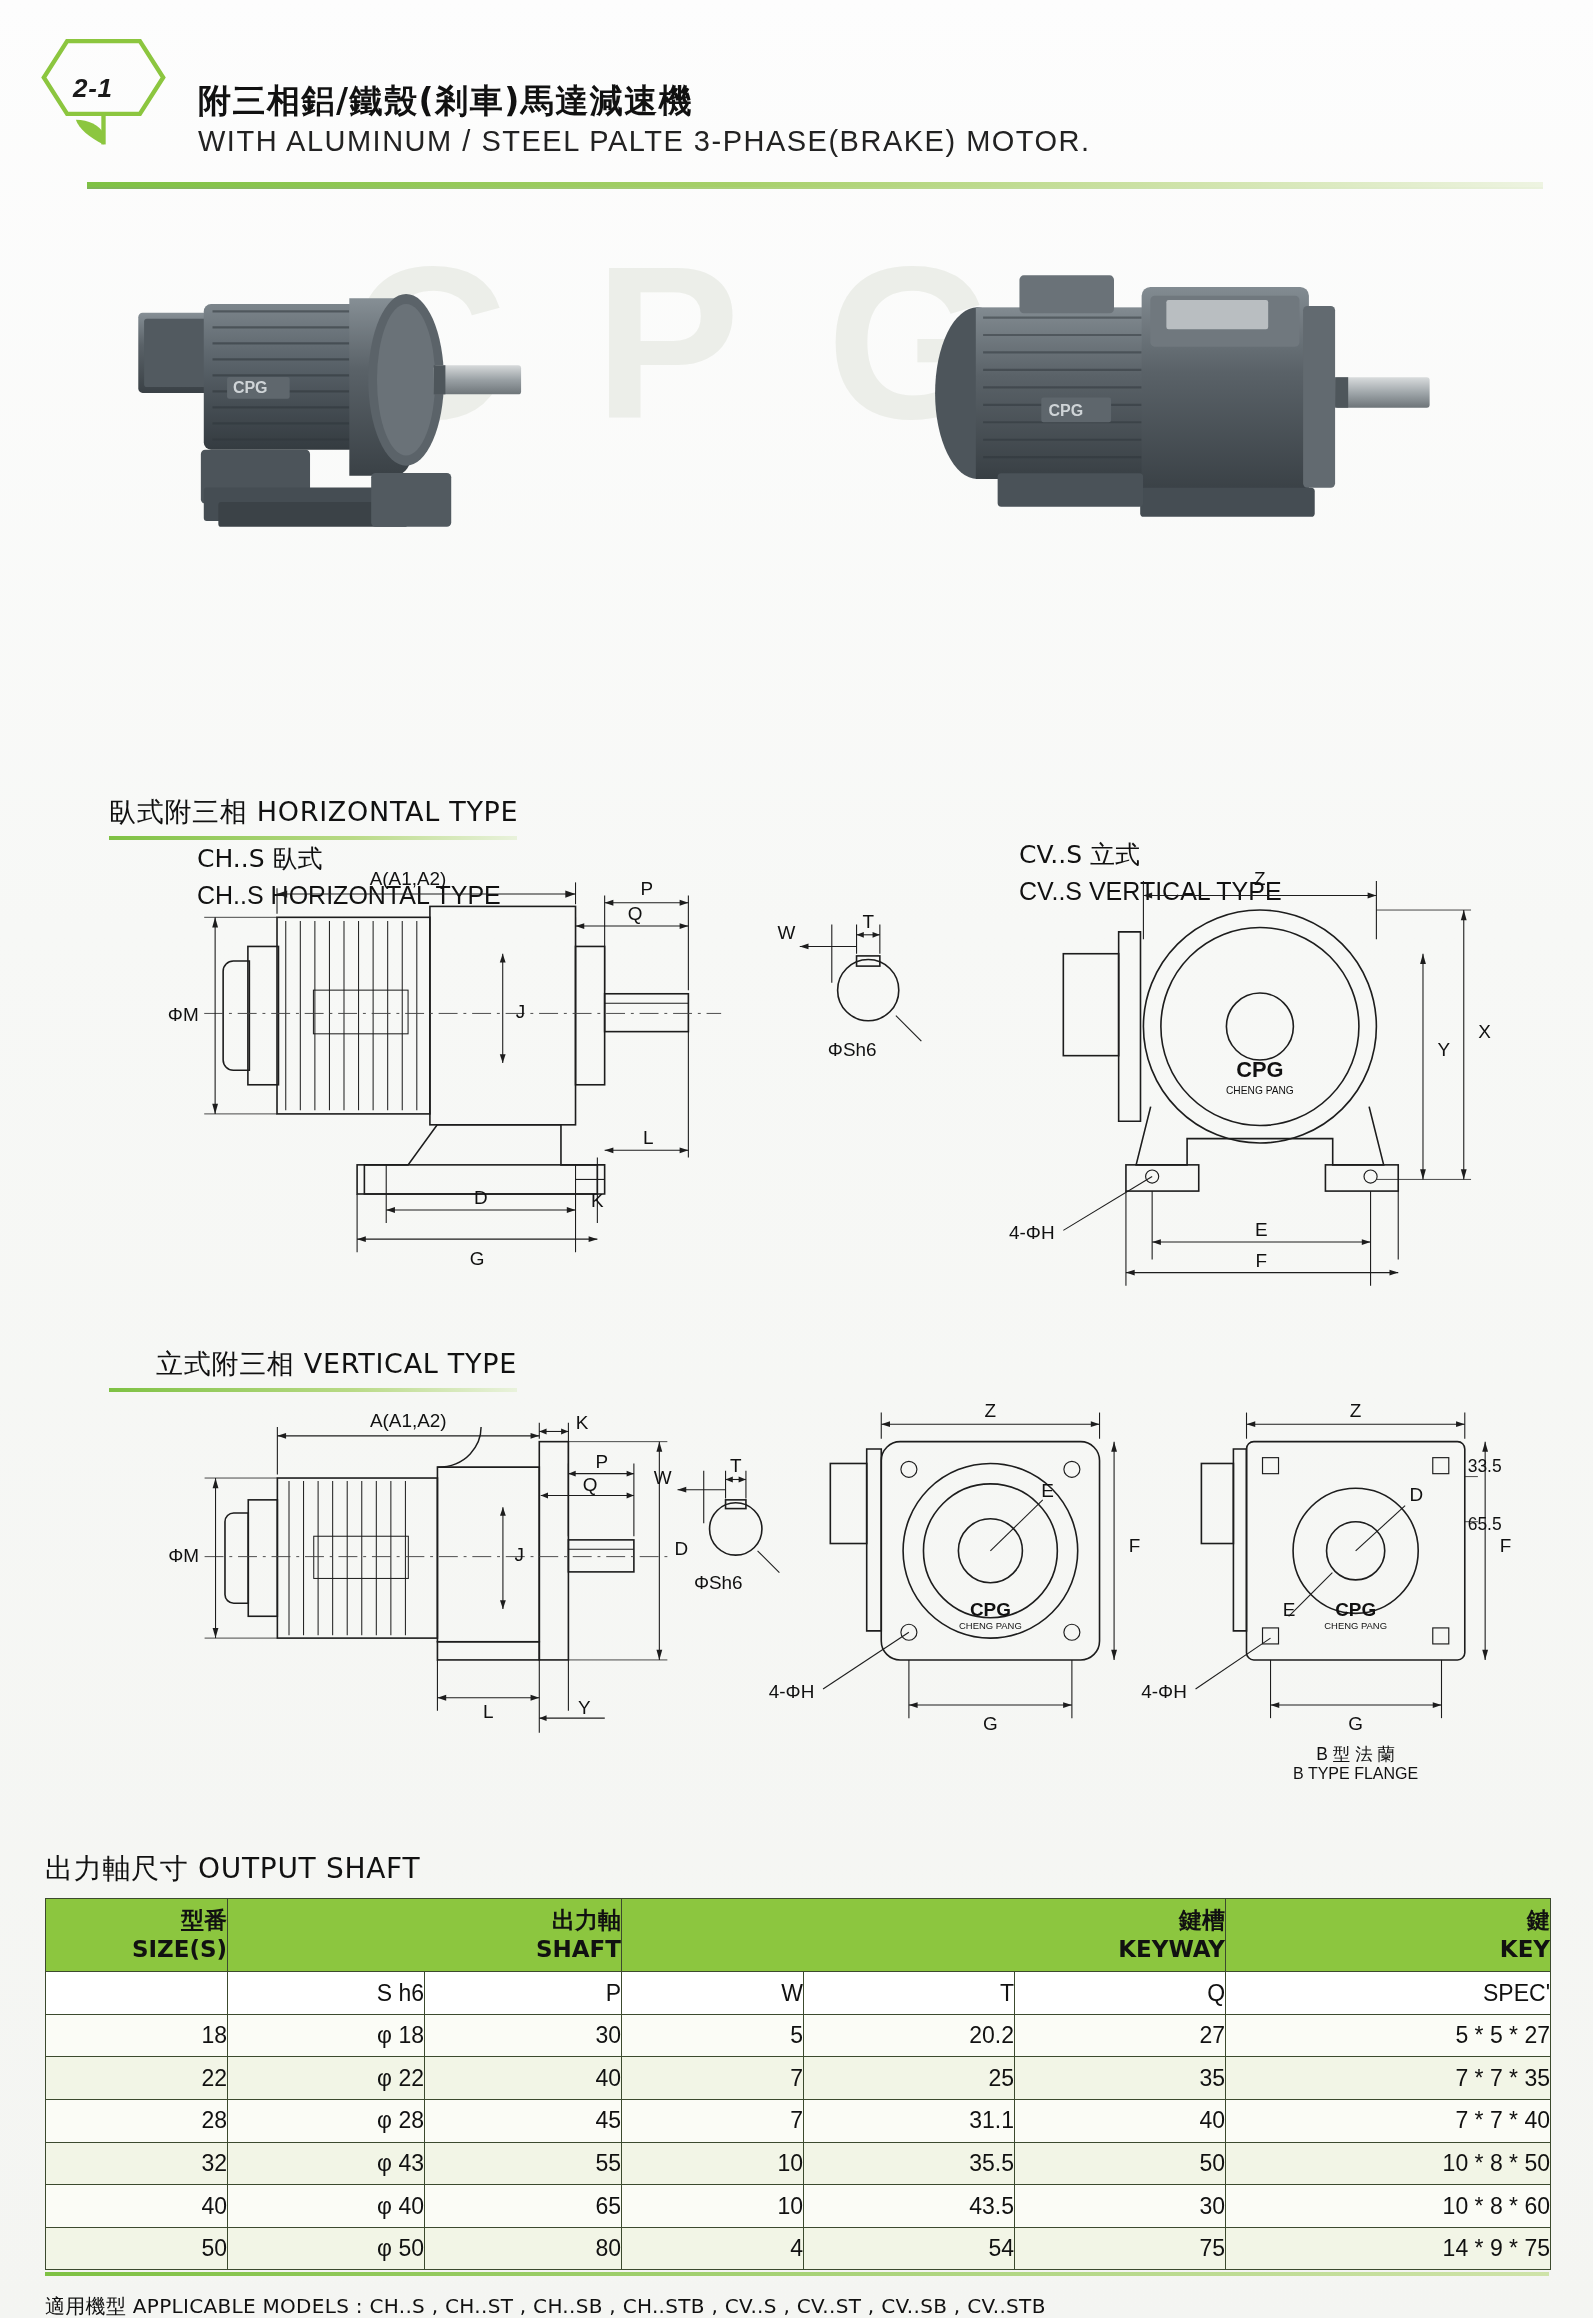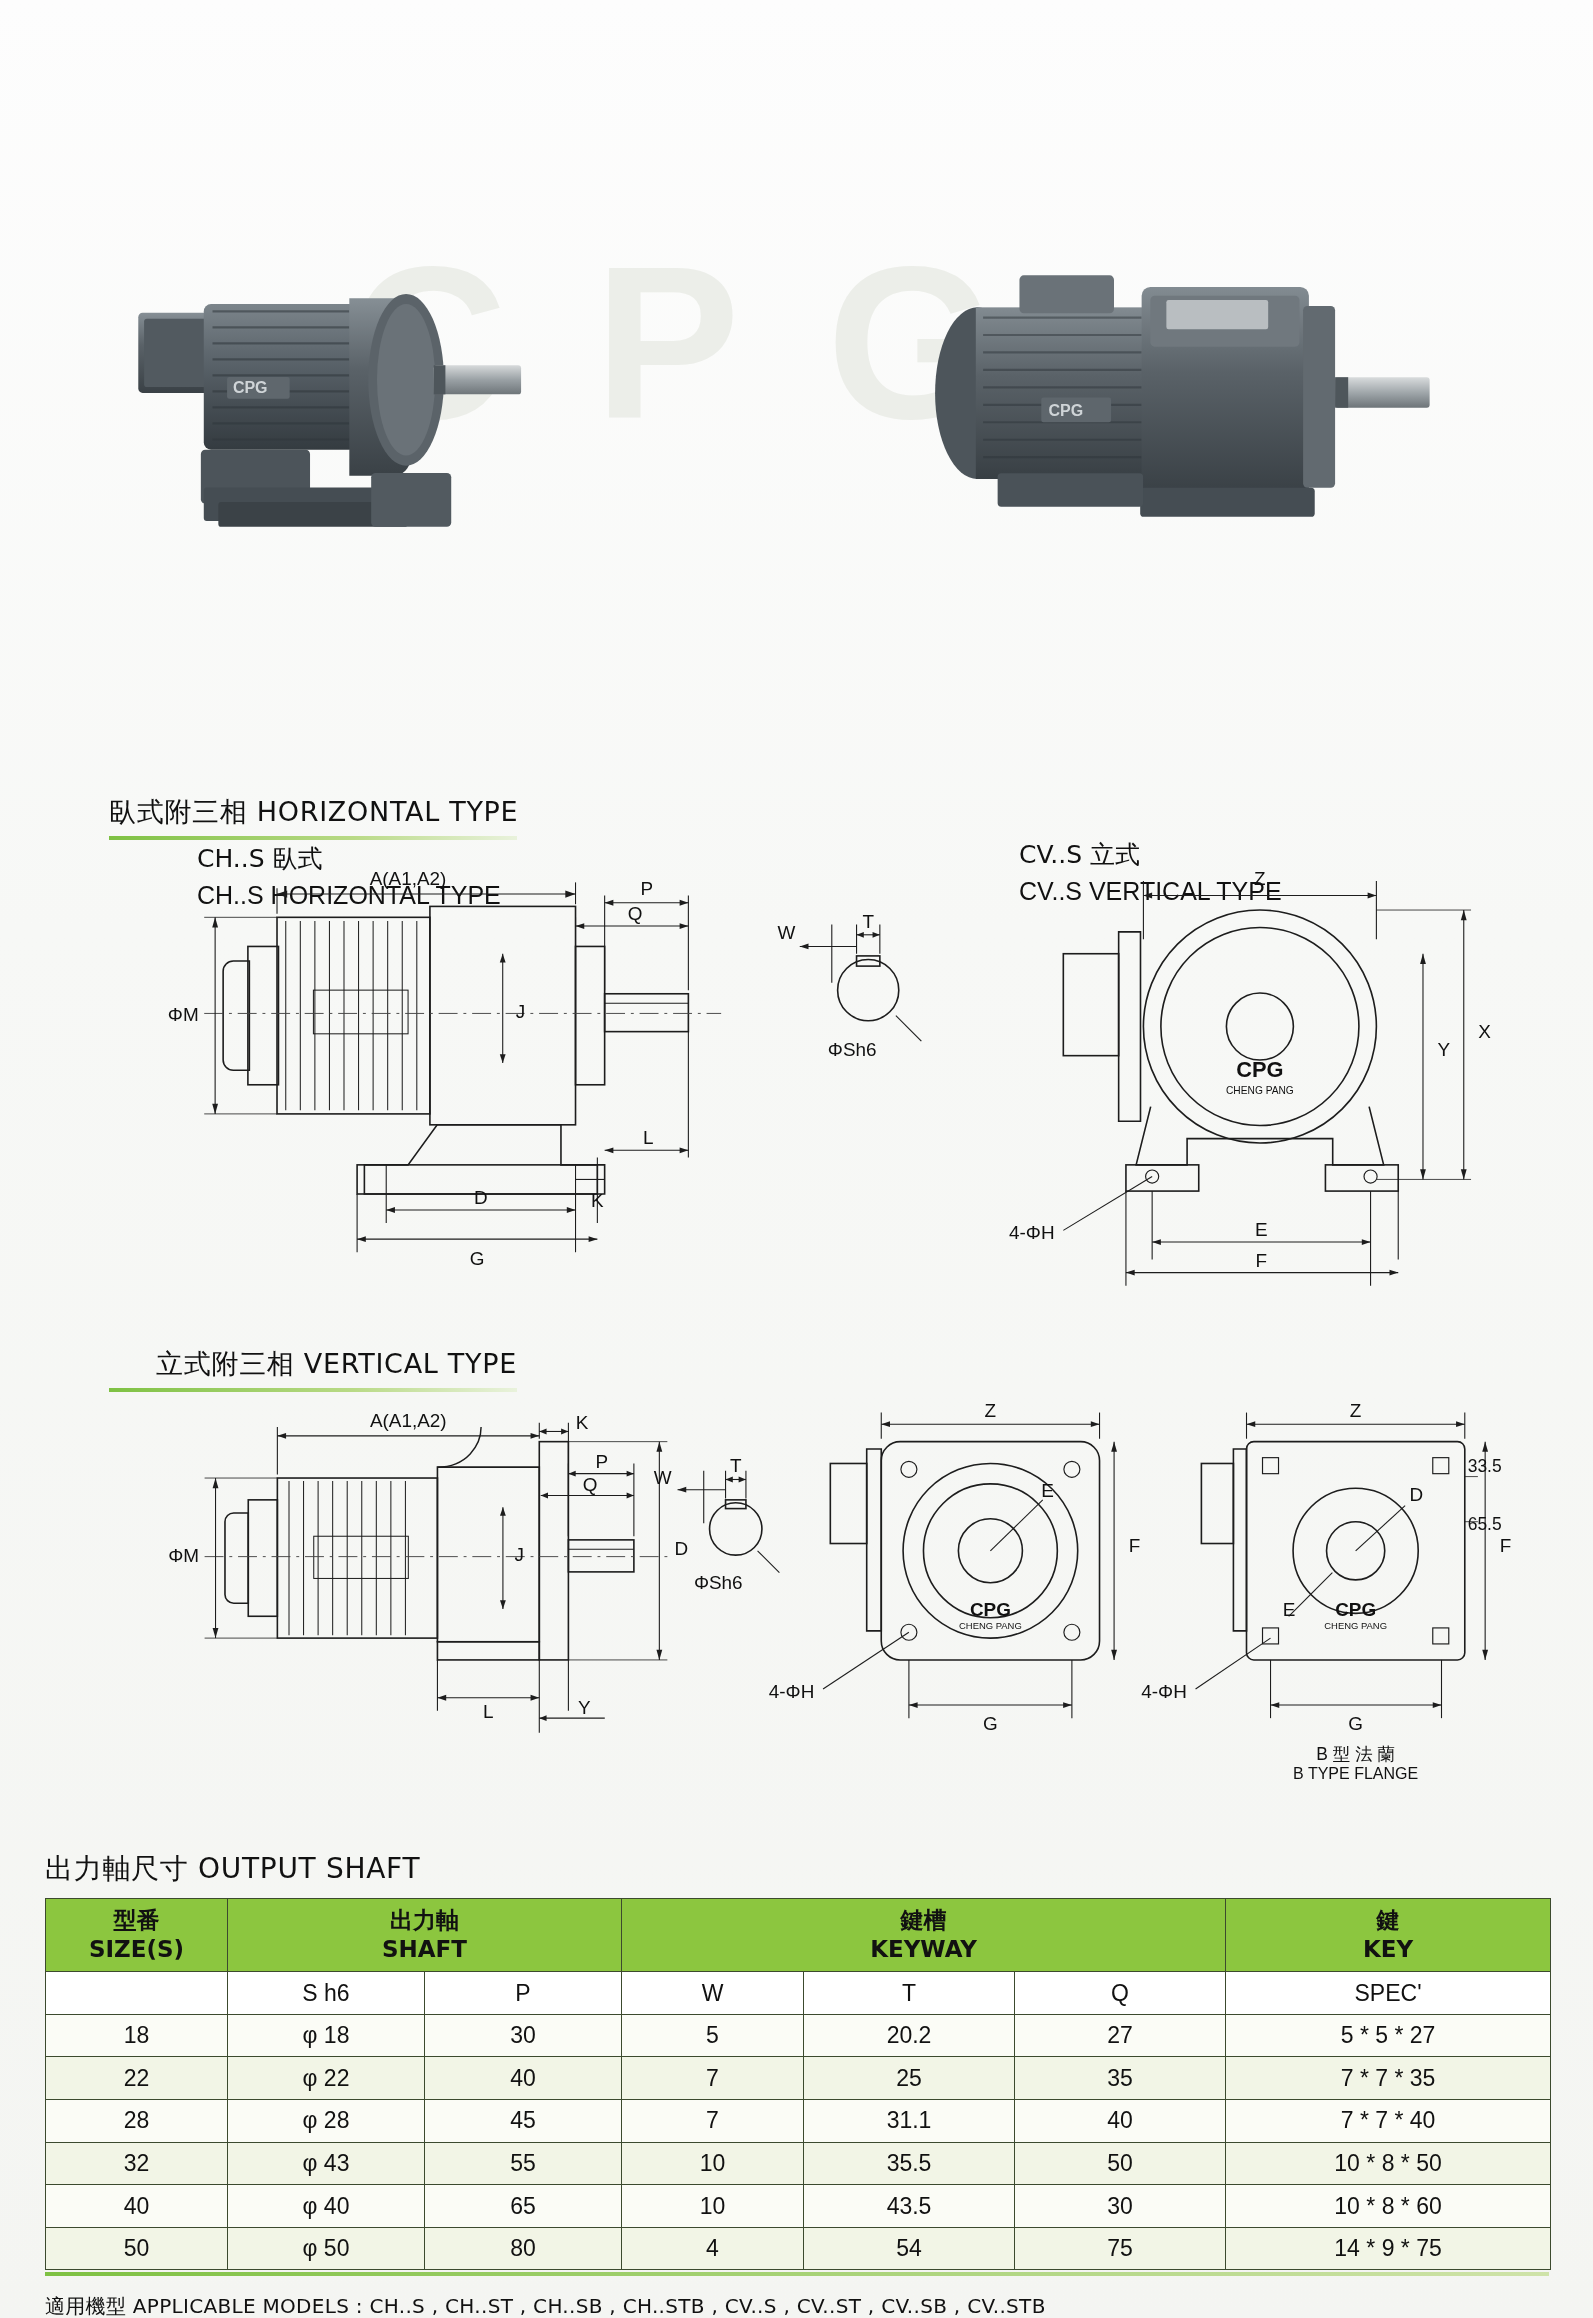--- a/index.html
+++ b/index.html
@@ -73,36 +73,50 @@
   .dwg{position:absolute;}
   .dwg svg{display:block}
   .dwgH{left:95px;top:837px;}
   .dwgV{left:95px;top:1398px;}
 
   
   .tblwrap{position:absolute;left:45px;top:1850px;width:1275px;}
   .tbl-title{font-size:28px;margin-bottom:10.2px;letter-spacing:0.7px;
     font-family:"DejaVu Sans","Liberation Sans",sans-serif;}
   table{border-collapse:collapse;width:1504px;table-layout:fixed;}
-  table td,table th{border:1.5px solid #3c4a2e;text-align:center;font-size:23px;padding:7.3px 0;}
+  table td,table th{border:1.5px solid #3c4a2e;text-align:right;font-size:23px;padding:7.3px 0;}
   thead th{background:#8cc63f;font-weight:bold;font-size:23px;line-height:1.25;
     font-family:"DejaVu Sans","Liberation Sans",sans-serif;}
   tbody tr:nth-child(odd){background:#f2f5e6;}
   tbody tr:nth-child(even){background:#fbfcf6;}
   tbody tr.sub{background:#ffffff;}
   .note{margin-top:23px;font-size:20px;letter-spacing:0.3px;
     font-family:"DejaVu Sans","Liberation Sans",sans-serif;}
   .footrule{position:absolute;left:45px;top:2272px;width:1504px;height:3.6px;
     background:linear-gradient(90deg,#7ec143,#cfe3a9);}
 </style>
 </head>
 <body>
 
 <div class="page">
 
+  <div class="hdr">
+    <div class="hex">
+      <svg width="131" height="117" viewBox="0 0 180 160">
+        <polygon points="40,8 140,8 172,58 140,108 40,108 8,58" fill="none" stroke="#8cc63f" stroke-width="6"></polygon>
+        <path d="M90,108 L90,150" stroke="#8cc63f" stroke-width="6" fill="none"></path>
+        <path d="M90,150 C70,140 56,128 52,116 C70,116 84,124 90,134 Z" fill="#8cc63f"></path>
+      </svg>
+    </div>
+    <div class="hdr-num">2-1</div>
+    <div class="hdr-cn">附三相鋁/鐵殼(剎車)馬達減速機</div>
+    <div class="hdr-en">WITH ALUMINUM / STEEL PALTE 3-PHASE(BRAKE) MOTOR.</div>
+    <div class="hdr-rule"></div>
+    <div class="hdr-rule2"></div>
+  </div>
 
   <div class="photos">
     <div class="ghost">CPG</div>
 
     <div class="photo ph1">
       <svg width="524" height="306" viewBox="0 0 720 420">
         <defs>
           <linearGradient id="mbody" x1="0" y1="0" x2="0" y2="1">
             <stop offset="0%" stop-color="#7c858b"></stop>
             <stop offset="35%" stop-color="#5d666d"></stop>

